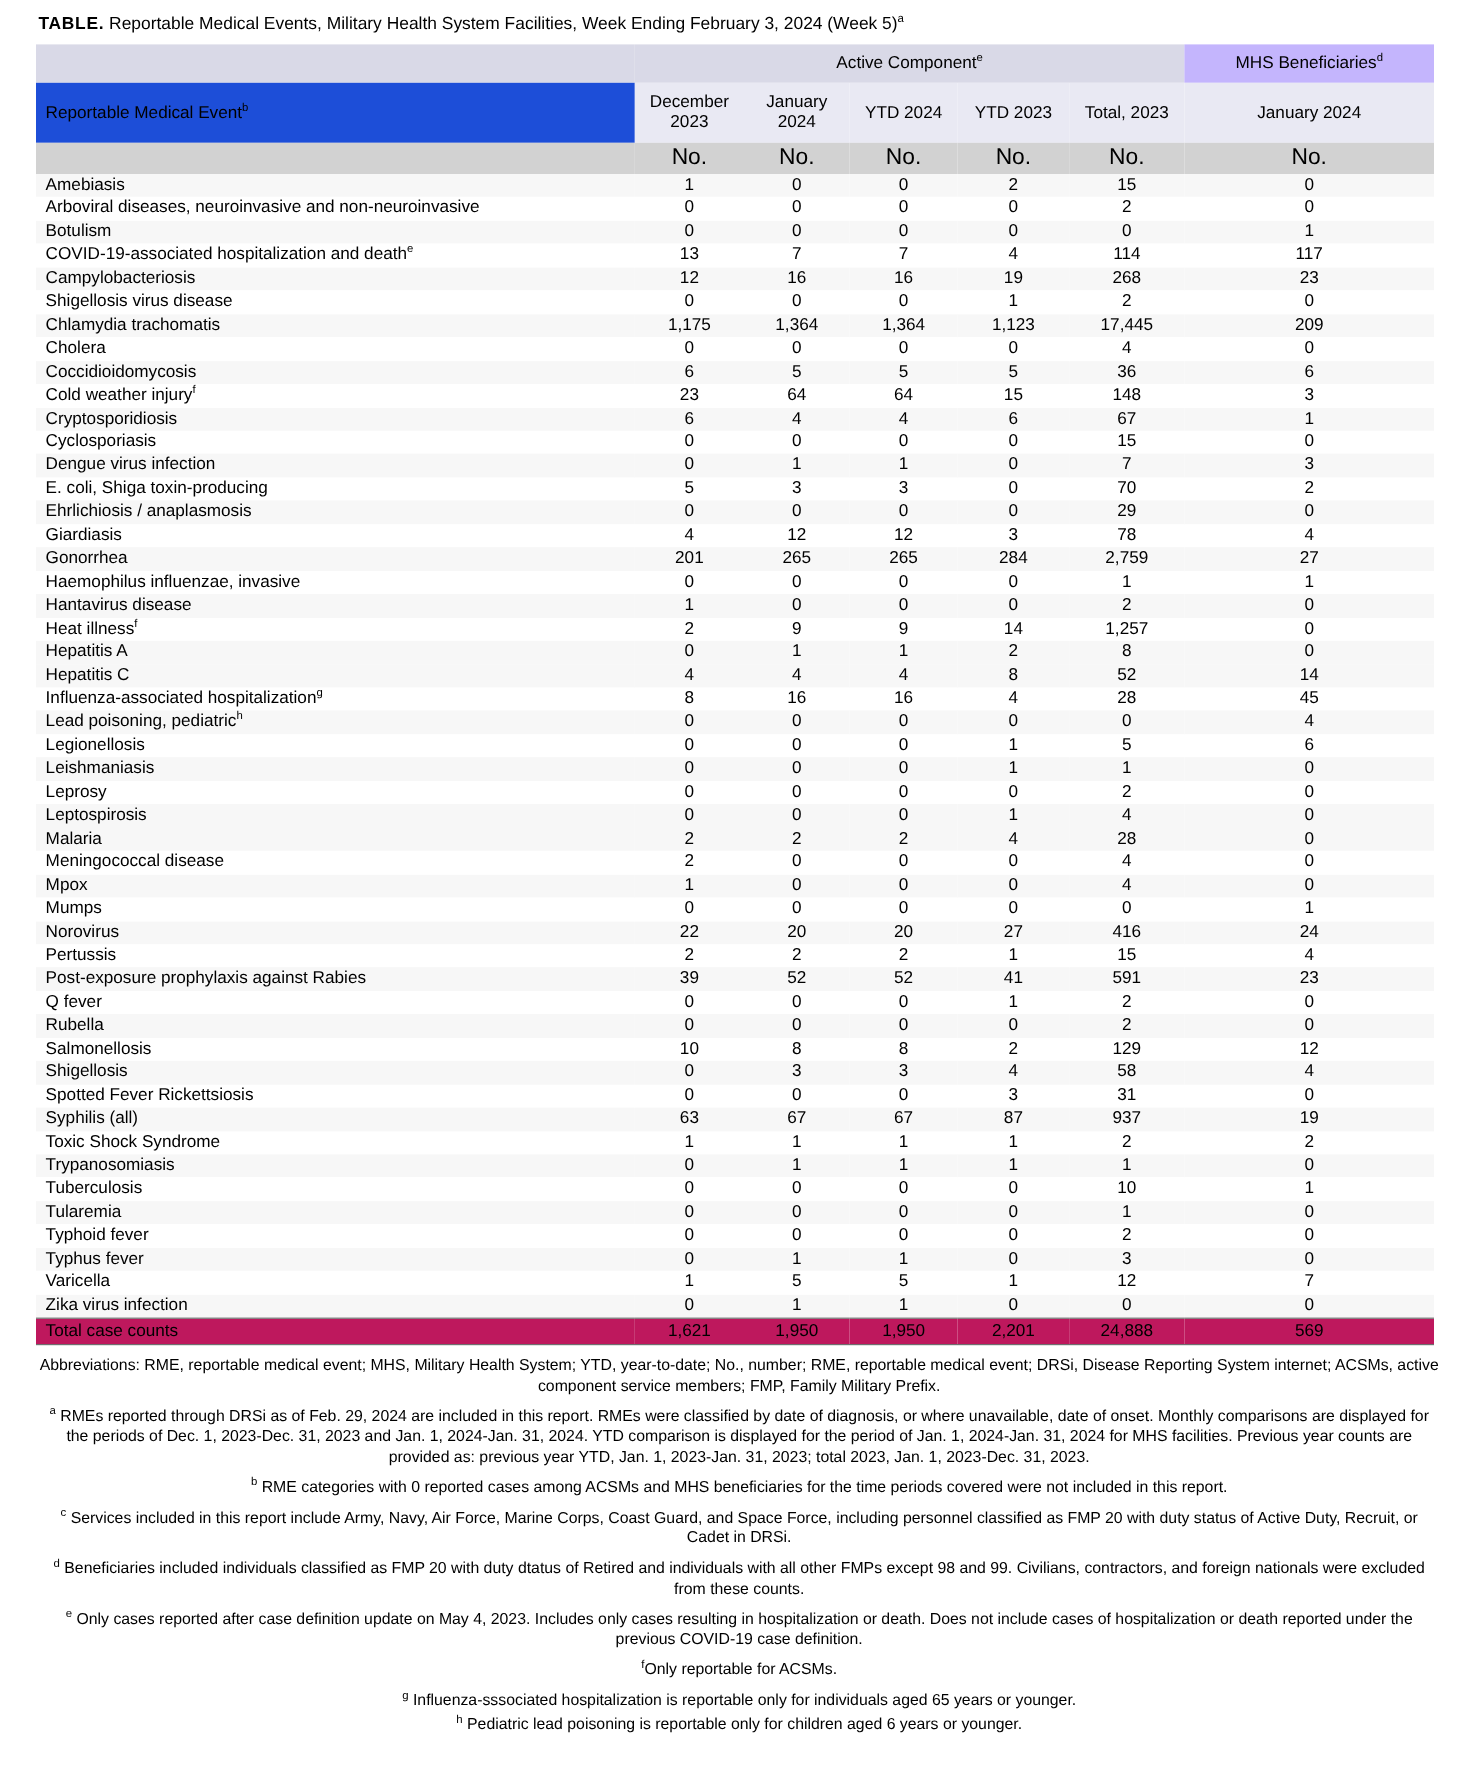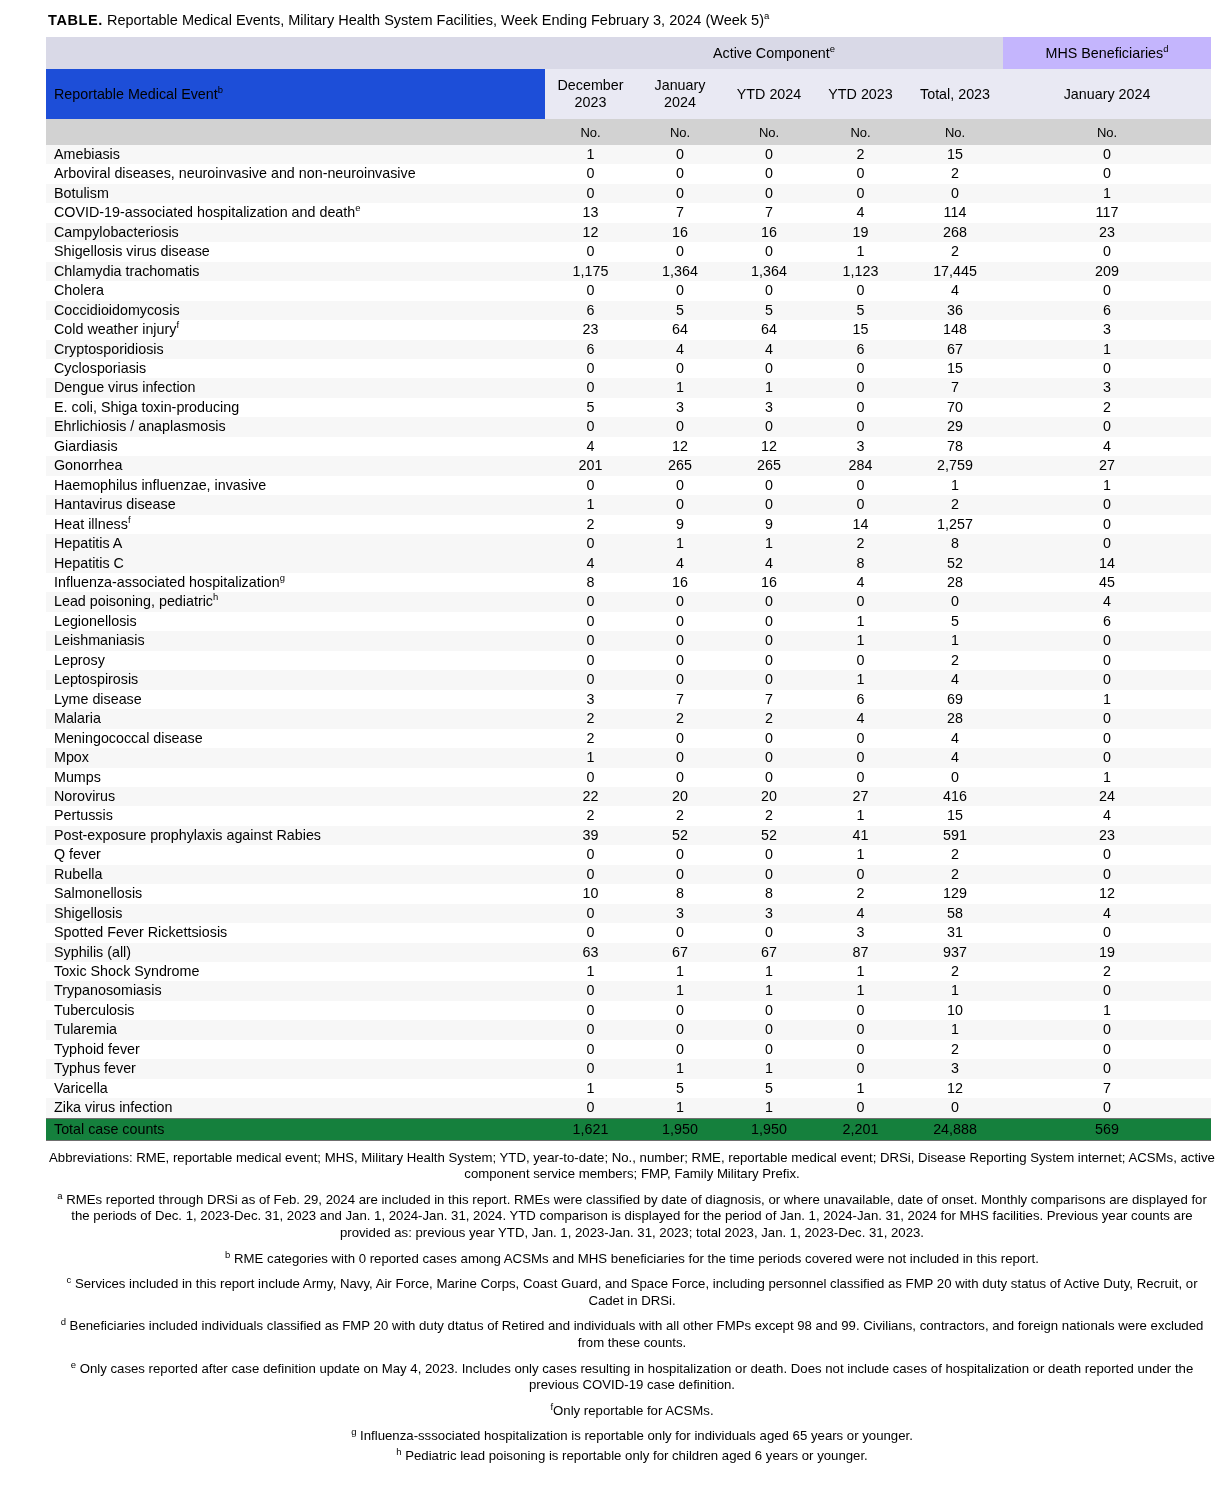--- a/index.html
+++ b/index.html
@@ -4,21 +4,21 @@
 <style>
   * { box-sizing: border-box; }
   html, body { margin:0; padding:0; }
   body {
     width:1225px; height:1487px;
     background:#ffffff;
     font-family:"Liberation Sans", sans-serif;
     color:#000000;
     overflow:hidden;
   }
-  .page { position:relative; width:1074px; height:1487px; padding:0 30px;margin-left:16px; }
+  .page { position:relative; width:1074px; height:1487px; padding:0 30px; }
 
   
   .title {
     font-size:14.5px;
     line-height:19px;
     padding:11px 0 7px 2px;
     white-space:nowrap;
   }
   .title .tbl-label { font-weight:bold; letter-spacing:0.6px; }
   sup { font-size:0.66em; vertical-align:super; line-height:0; }
@@ -47,33 +47,33 @@
   .hdr-t2 td { height:50px; vertical-align:middle; }
   .hdr-t2 .ev-label {
     background:#1d4ed8;
     text-align:left; padding-left:8px; vertical-align:middle;
     font-size:14.3px;
   }
   .hdr-t2 .sub { background:#e9e9f3; text-align:center; line-height:17px; font-size:14.3px; }
 
   .hdr-t3 td { height:26px; vertical-align:middle; background:#d2d2d2; }
   .hdr-t3 .blank { background:#d2d2d2; }
-  .hdr-t3 .no { text-align:center; font-size:13px; }
+  .hdr-t3 .no { text-align:center; font-size:19px; }
 
   
   tbody tr td { height:19.45px; padding:0; font-size:14.3px; line-height:19.45px; }
   tbody tr.odd  td { background:#f7f7f7; }
   tbody tr.even td { background:#ffffff; }
   td.ev { text-align:left; padding-left:8px; white-space:nowrap; }
   td.num { text-align:center; }
 
   tr.total td {
     border-top:1px solid #6f6f6f;
     height:21px; line-height:21px;
-    background:#15803d;
+    background:#be185d;
   }
   tr.total td.ev { padding-left:8px; }
   .tbl-bottom { border-top:1px solid #6f6f6f; width:1165px; height:0; }
 
   
   .notes { width:1170px; padding-top:9px; }
   .note {
     font-size:13.2px;
     line-height:16.6px;
     margin:0 0 9px 2px;
@@ -372,29 +372,20 @@
         </tr>
         <tr class="odd">
           <td class="ev">Leptospirosis</td>
           <td class="num">0</td>
           <td class="num">0</td>
           <td class="num">0</td>
           <td class="num">1</td>
           <td class="num">4</td>
           <td class="num">0</td>
         </tr>
-        <tr class="even">
-          <td class="ev">Lyme disease</td>
-          <td class="num">3</td>
-          <td class="num">7</td>
-          <td class="num">7</td>
-          <td class="num">6</td>
-          <td class="num">69</td>
-          <td class="num">1</td>
-        </tr>
         <tr class="odd">
           <td class="ev">Malaria</td>
           <td class="num">2</td>
           <td class="num">2</td>
           <td class="num">2</td>
           <td class="num">4</td>
           <td class="num">28</td>
           <td class="num">0</td>
         </tr>
         <tr class="even">

